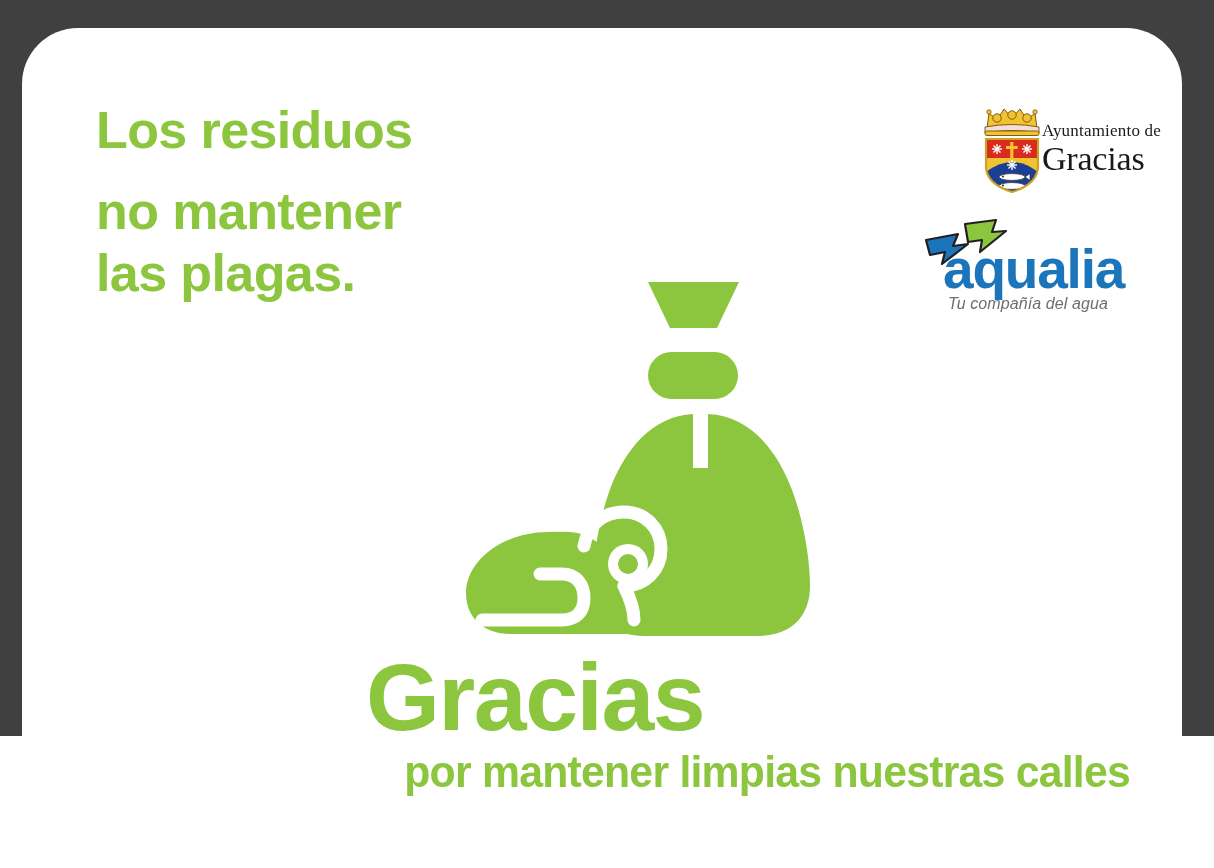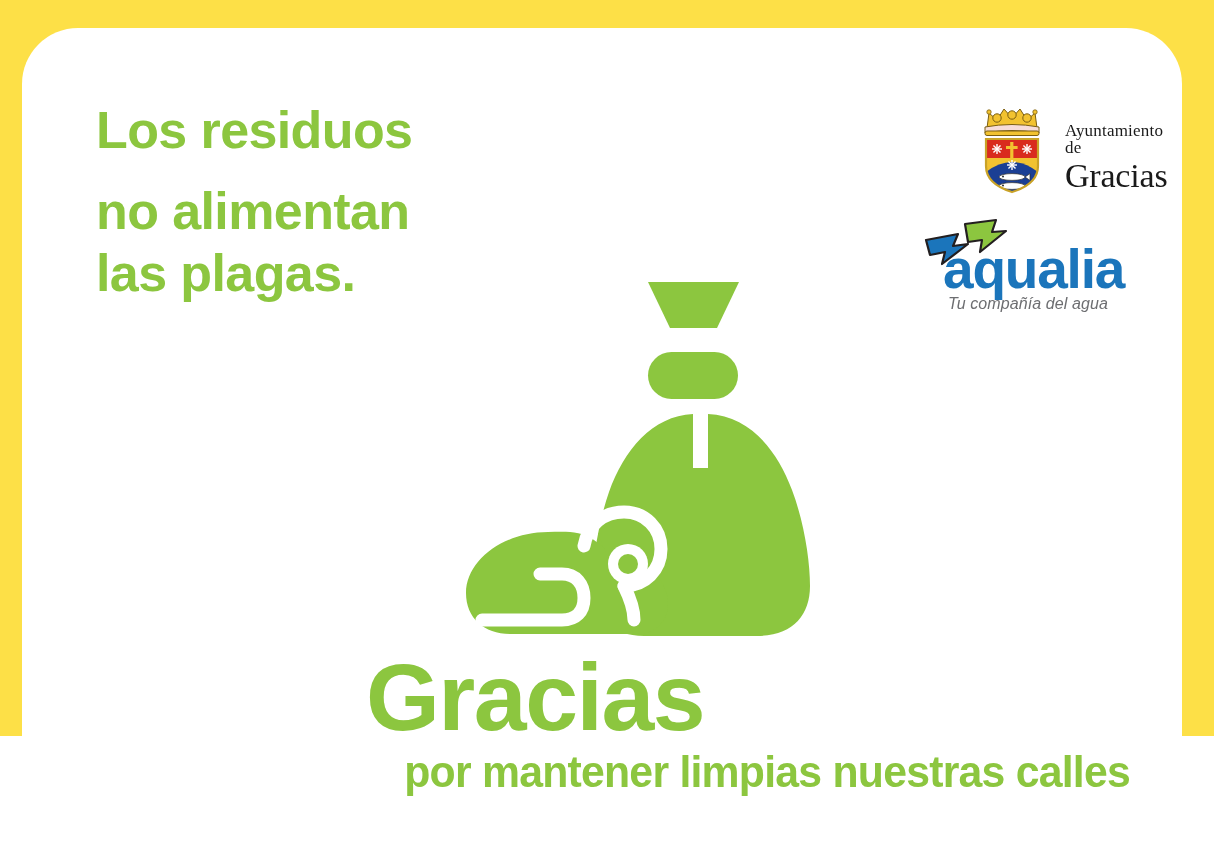--- a/index.html
+++ b/index.html
@@ -10,21 +10,21 @@
     width: 1214px;
     height: 868px;
     overflow: hidden;
     font-family: "Liberation Sans", sans-serif;
   }
 
   #poster {
     position: relative;
     width: 1214px;
     height: 736px;
-    background: #fde047;
+    background: #404040;
     box-sizing: border-box;
   }
 
   #card {
     position: absolute;
     left: 22px;
     top: 28px;
     width: 1160px;
     height: 808px;
     background: #FFFFFF;
@@ -59,21 +59,21 @@
     width: 200px;
     height: 96px;
   }
   #barbate-shield {
     position: absolute;
     left: 0;
     top: 0;
   }
   #barbate-wordmark {
     position: absolute;
-    left: 88px;
+    left: 65px;
     top: 24px;
     color: #1A1A1A;
     font-family: "Liberation Serif", serif;
     line-height: 1;
   }
   #barbate-wordmark .bw-top {
     display: block;
     font-size: 17px;
     letter-spacing: 0.2px;
   }
@@ -157,21 +157,21 @@
 <body>
 
 <div id="poster">
   <div id="card">
 
     <div id="headline">
       <div class="blk1">
         <span class="ln">Los residuos</span>
       </div>
       <div class="blk2">
-        <span class="ln">no alimentan</span>
+        <span class="ln">no mantener</span>
         <span class="ln">las plagas.</span>
       </div>
     </div>
 
     <div id="barbate-logo">
       <svg id="barbate-shield" width="70" height="96" viewBox="0 0 70 96">
 
         <g>
           <path d="M10 30 L12 15 L20 22 L27 11 L35 20 L43 11 L50 22 L58 15 L60 30 Z" fill="#F2C230" stroke="#7A5E12" stroke-width="1"></path>
           <circle cx="20" cy="20" r="4.2" fill="#F2C230" stroke="#7A5E12" stroke-width="1"></circle>

